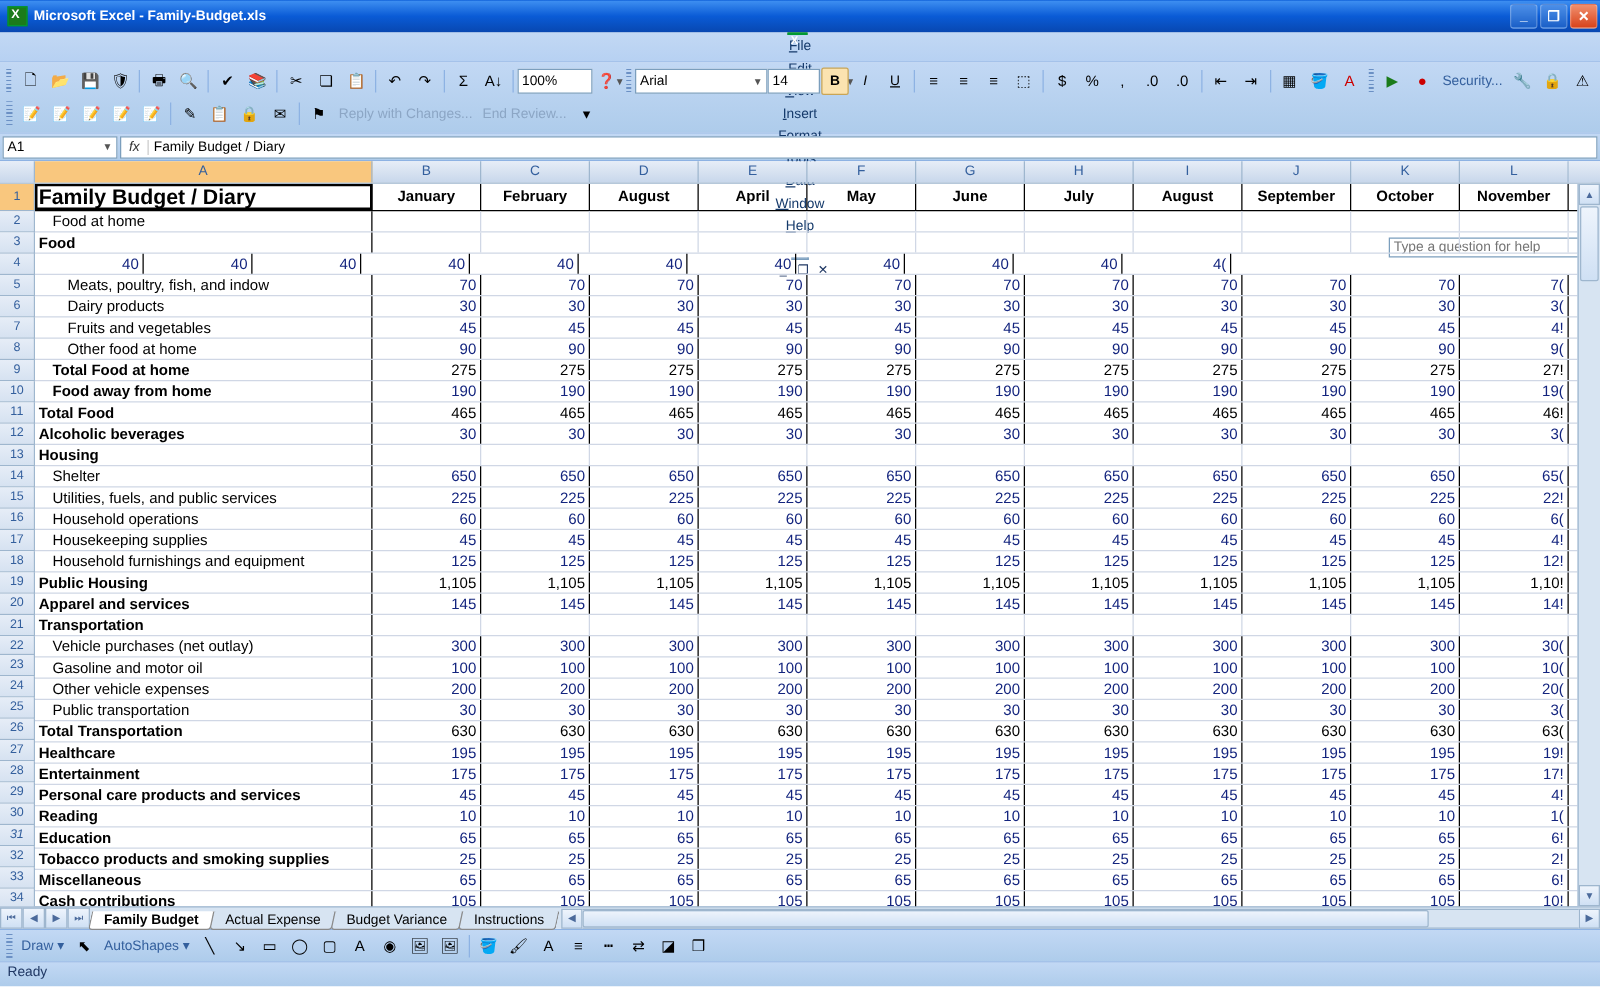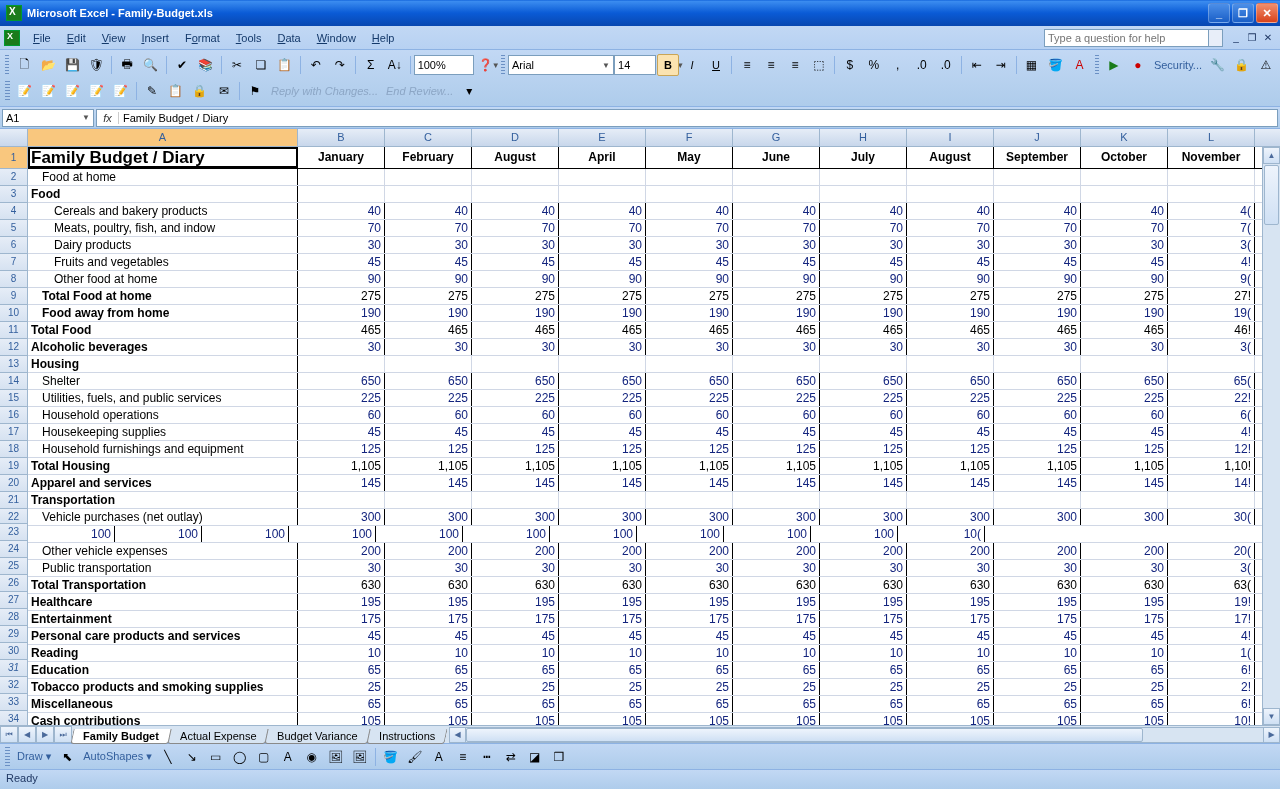--- a/index.html
+++ b/index.html
@@ -7,39 +7,39 @@
   
   .titlebar { height:26px; background:linear-gradient(to bottom,#0a5bd6 0%,#3c8df0 4%,#0a5bd6 50%,#0847b0 100%); color:#fff; display:flex; align-items:center; padding:0 2px 0 6px; font-weight:bold; }
   .titlebar .app-icon { width:16px; height:16px; background:#1b7b1b; margin-right:5px; display:inline-block; border:1px solid #093; position:relative; }
   .titlebar .app-icon:before { content:"X"; position:absolute; top:0; left:2px; color:#fff; font-size:10px; font-weight:bold; }
   .titlebar .spacer { flex:1; }
   .winbtns { display:flex; gap:2px; }
   .winbtn { width:22px; height:20px; border:1px solid #fff4; border-radius:3px; display:flex; align-items:center; justify-content:center; color:#fff; font-size:11px; font-weight:bold; }
   .winbtn.min,.winbtn.max{ background:linear-gradient(to bottom,#4c8fe8,#1a5fc7); }
   .winbtn.close { background:linear-gradient(to bottom,#f08f6e,#d8431b); }
   
-  .menubar-row { background:linear-gradient(to bottom,#c2d8f4,#b7d1f2); height:24px; display:flex; align-items:center; padding:0 4px; border-bottom:1px solid #8db2e3; }
+  .menubar-row { background:linear-gradient(to bottom,#c2d8f4,#b7d1f2); height:24px; display:flex; align-items:center; padding:0 4px; border-bottom:1px solid #8db2e3;flex-direction:column; }
   .menubar-row .app-icon-sm { width:16px; height:16px; background:#1b7b1b; margin-right:5px; border:1px solid #093; position:relative; }
   .menubar-row .app-icon-sm:before { content:"X"; position:absolute; top:0; left:2px; color:#fff; font-size:9px; font-weight:bold; }
   .menu-item { padding:3px 8px; cursor:default; color:#14396a; }
   .menu-item u { text-decoration:underline; }
   .help-box { margin-left:auto; width:165px; height:18px; background:#fff; border:1px solid #7b9ebd; color:#888; padding:1px 3px; font-size:11px; }
   .help-dd { width:14px; height:18px; border:1px solid #7b9ebd; border-left:none; background:#e8eef9; }
   .mdi-btns { display:flex; gap:0; margin-left:5px; }
   .mdi-btn { width:16px; height:16px; font-size:10px; color:#203864; display:flex; align-items:center; justify-content:center; }
   
   .toolbars { background:linear-gradient(to bottom,#c2d8f4,#aecceb); border-bottom:1px solid #8db2e3; padding:2px 2px; }
   .toolbar-row { display:flex; align-items:center; height:26px; }
   .tb-grip { width:5px; height:20px; background:repeating-linear-gradient(to bottom,#6b90c4 0 1px,transparent 1px 3px); margin:0 3px; }
   .tb-btn { min-width:22px; height:22px; display:flex; align-items:center; justify-content:center; margin:0 1px; border:1px solid transparent; border-radius:2px; }
   .tb-sep { width:1px; height:18px; background:#8db2e3; margin:0 3px; }
   .tb-combo { height:20px; background:#fff; border:1px solid #7b9ebd; display:flex; align-items:center; padding:0 3px; font-size:11px;gap:42px; }
   .tb-combo .dd { margin-left:auto; font-size:8px; color:#555; padding-left:4px; }
   .tb-text { padding:0 4px; color:#335f9d; font-size:11px; }
-  .tb-text.disabled { color:#8ca6c5;font-style:italic; }
+  .tb-text.disabled { color:#8ca6c5; }
   .ico { width:16px; height:16px; font-size:12px; display:flex; align-items:center; justify-content:center; }
   
   .formula-bar { height:22px; background:linear-gradient(to bottom,#c2d8f4,#aecceb); border-bottom:1px solid #8db2e3; display:flex; align-items:center; padding:0 2px; gap:2px; }
   .name-box { width:92px; height:18px; background:#fff; border:1px solid #7b9ebd; display:flex; align-items:center; padding:0 3px; font-size:11px; }
   .name-box .dd { margin-left:auto; font-size:8px; color:#555; }
   .fx-area { display:flex; align-items:center; background:#fff; border:1px solid #7b9ebd; height:18px; flex:1; }
   .fx-label { width:22px; display:flex; align-items:center; justify-content:center; font-style:italic; color:#333; border-right:1px solid #ccc; }
   .fx-input { flex:1; padding:0 4px; font-size:11px; }
   
   .grid-area { position:relative; height:614px; display:flex; flex-direction:column; }
@@ -414,21 +414,20 @@
           <div class="cell-d" style="border-right: 1px solid rgb(208, 215, 229);"></div>
           <div class="cell-d" style="border-right: 1px solid rgb(208, 215, 229);"></div>
           <div class="cell-d" style="border-right: 1px solid rgb(208, 215, 229);"></div>
           <div class="cell-d" style="border-right: 1px solid rgb(208, 215, 229);"></div>
           <div class="cell-d" style="border-right: 1px solid rgb(208, 215, 229);"></div>
           <div class="cell-d" style="border-right: 1px solid rgb(208, 215, 229);"></div>
           <div class="cell-d" style="border-right: 1px solid rgb(208, 215, 229);"></div>
           <div class="cell-d" style="border-right: 1px solid rgb(208, 215, 229);"></div>
         </div>
         <div class="row">
-          <div class="cell-A indent2">Cereals and bakery products</div>
           <div class="cell-d">40</div>
           <div class="cell-d">40</div>
           <div class="cell-d">40</div>
           <div class="cell-d">40</div>
           <div class="cell-d">40</div>
           <div class="cell-d">40</div>
           <div class="cell-d">40</div>
           <div class="cell-d">40</div>
           <div class="cell-d">40</div>
           <div class="cell-d">40</div>
@@ -624,21 +623,21 @@
           <div class="cell-d">125</div>
           <div class="cell-d">125</div>
           <div class="cell-d">125</div>
           <div class="cell-d">125</div>
           <div class="cell-d">125</div>
           <div class="cell-d">125</div>
           <div class="cell-d">125</div>
           <div class="cell-d">12!</div>
         </div>
         <div class="row total">
-          <div class="cell-A">Total Housing</div>
+          <div class="cell-A">Public Housing</div>
           <div class="cell-d" style="color: rgb(0, 0, 0);">1,105</div>
           <div class="cell-d" style="color: rgb(0, 0, 0);">1,105</div>
           <div class="cell-d" style="color: rgb(0, 0, 0);">1,105</div>
           <div class="cell-d" style="color: rgb(0, 0, 0);">1,105</div>
           <div class="cell-d" style="color: rgb(0, 0, 0);">1,105</div>
           <div class="cell-d" style="color: rgb(0, 0, 0);">1,105</div>
           <div class="cell-d" style="color: rgb(0, 0, 0);">1,105</div>
           <div class="cell-d" style="color: rgb(0, 0, 0);">1,105</div>
           <div class="cell-d" style="color: rgb(0, 0, 0);">1,105</div>
           <div class="cell-d" style="color: rgb(0, 0, 0);">1,105</div>
@@ -680,20 +679,21 @@
           <div class="cell-d">300</div>
           <div class="cell-d">300</div>
           <div class="cell-d">300</div>
           <div class="cell-d">300</div>
           <div class="cell-d">300</div>
           <div class="cell-d">300</div>
           <div class="cell-d">300</div>
           <div class="cell-d">30(</div>
         </div>
         <div class="row">
+          <div class="cell-A indent1">Gasoline and motor oil</div>
           <div class="cell-d">100</div>
           <div class="cell-d">100</div>
           <div class="cell-d">100</div>
           <div class="cell-d">100</div>
           <div class="cell-d">100</div>
           <div class="cell-d">100</div>
           <div class="cell-d">100</div>
           <div class="cell-d">100</div>
           <div class="cell-d">100</div>
           <div class="cell-d">100</div>

